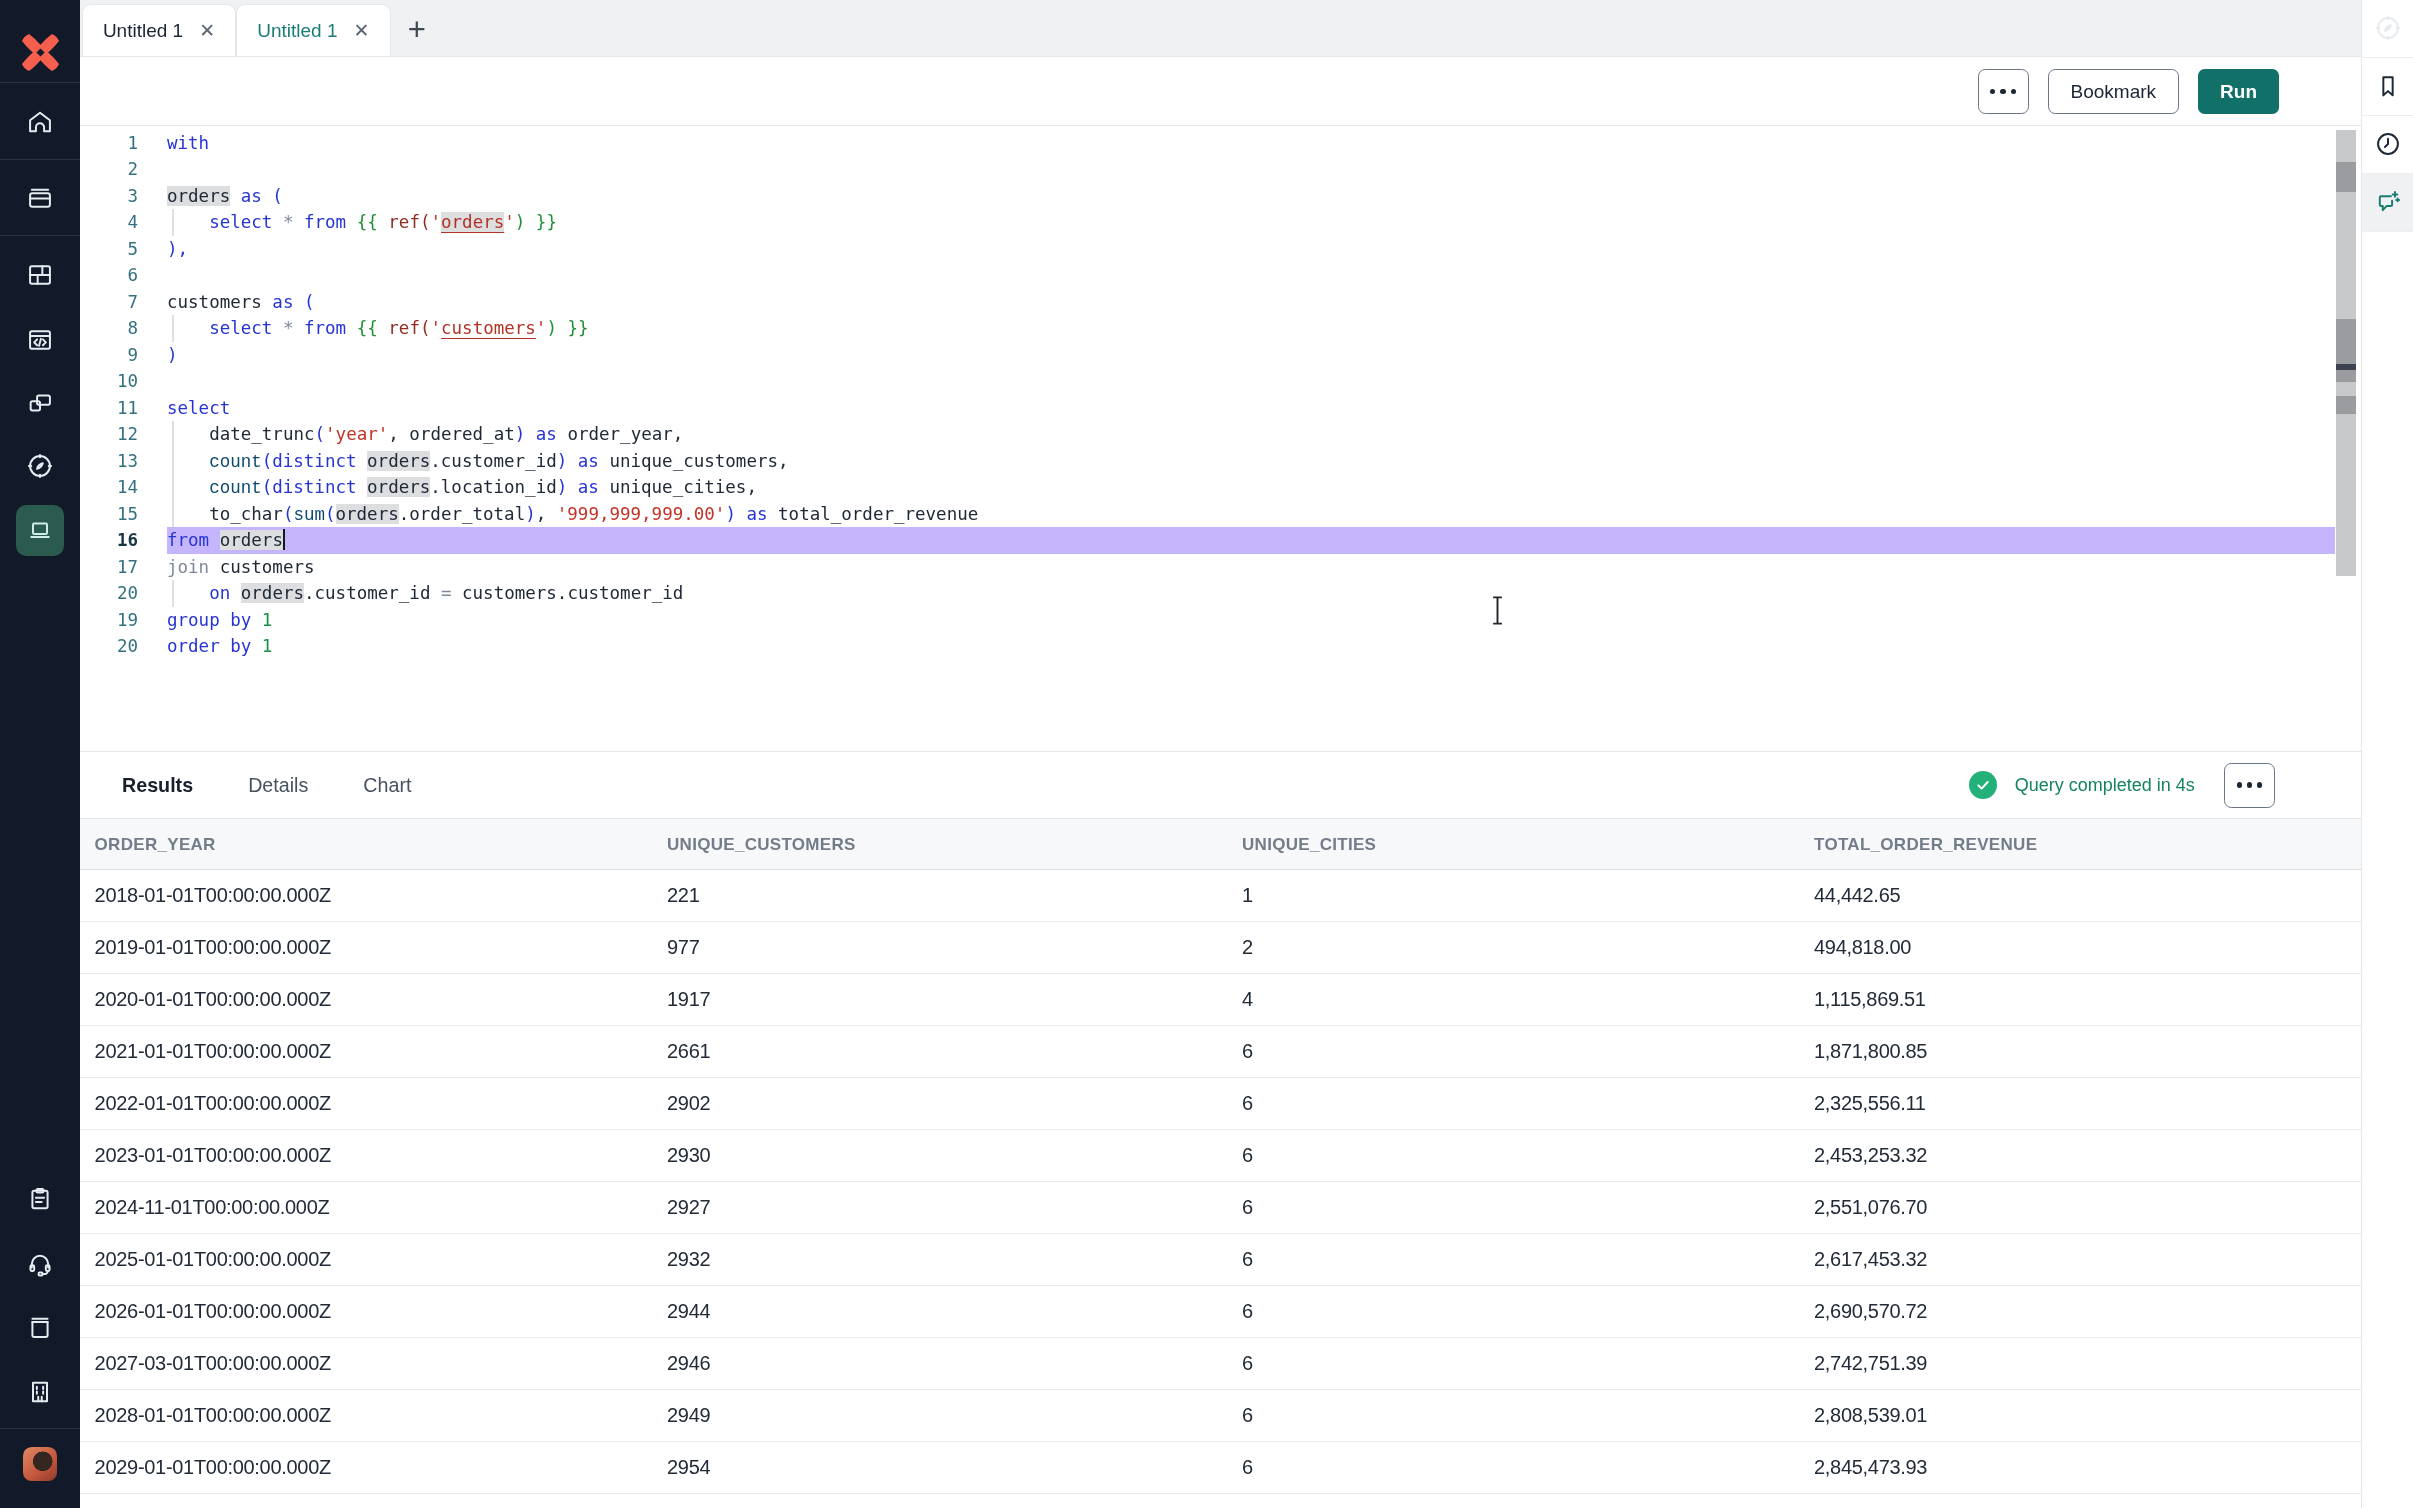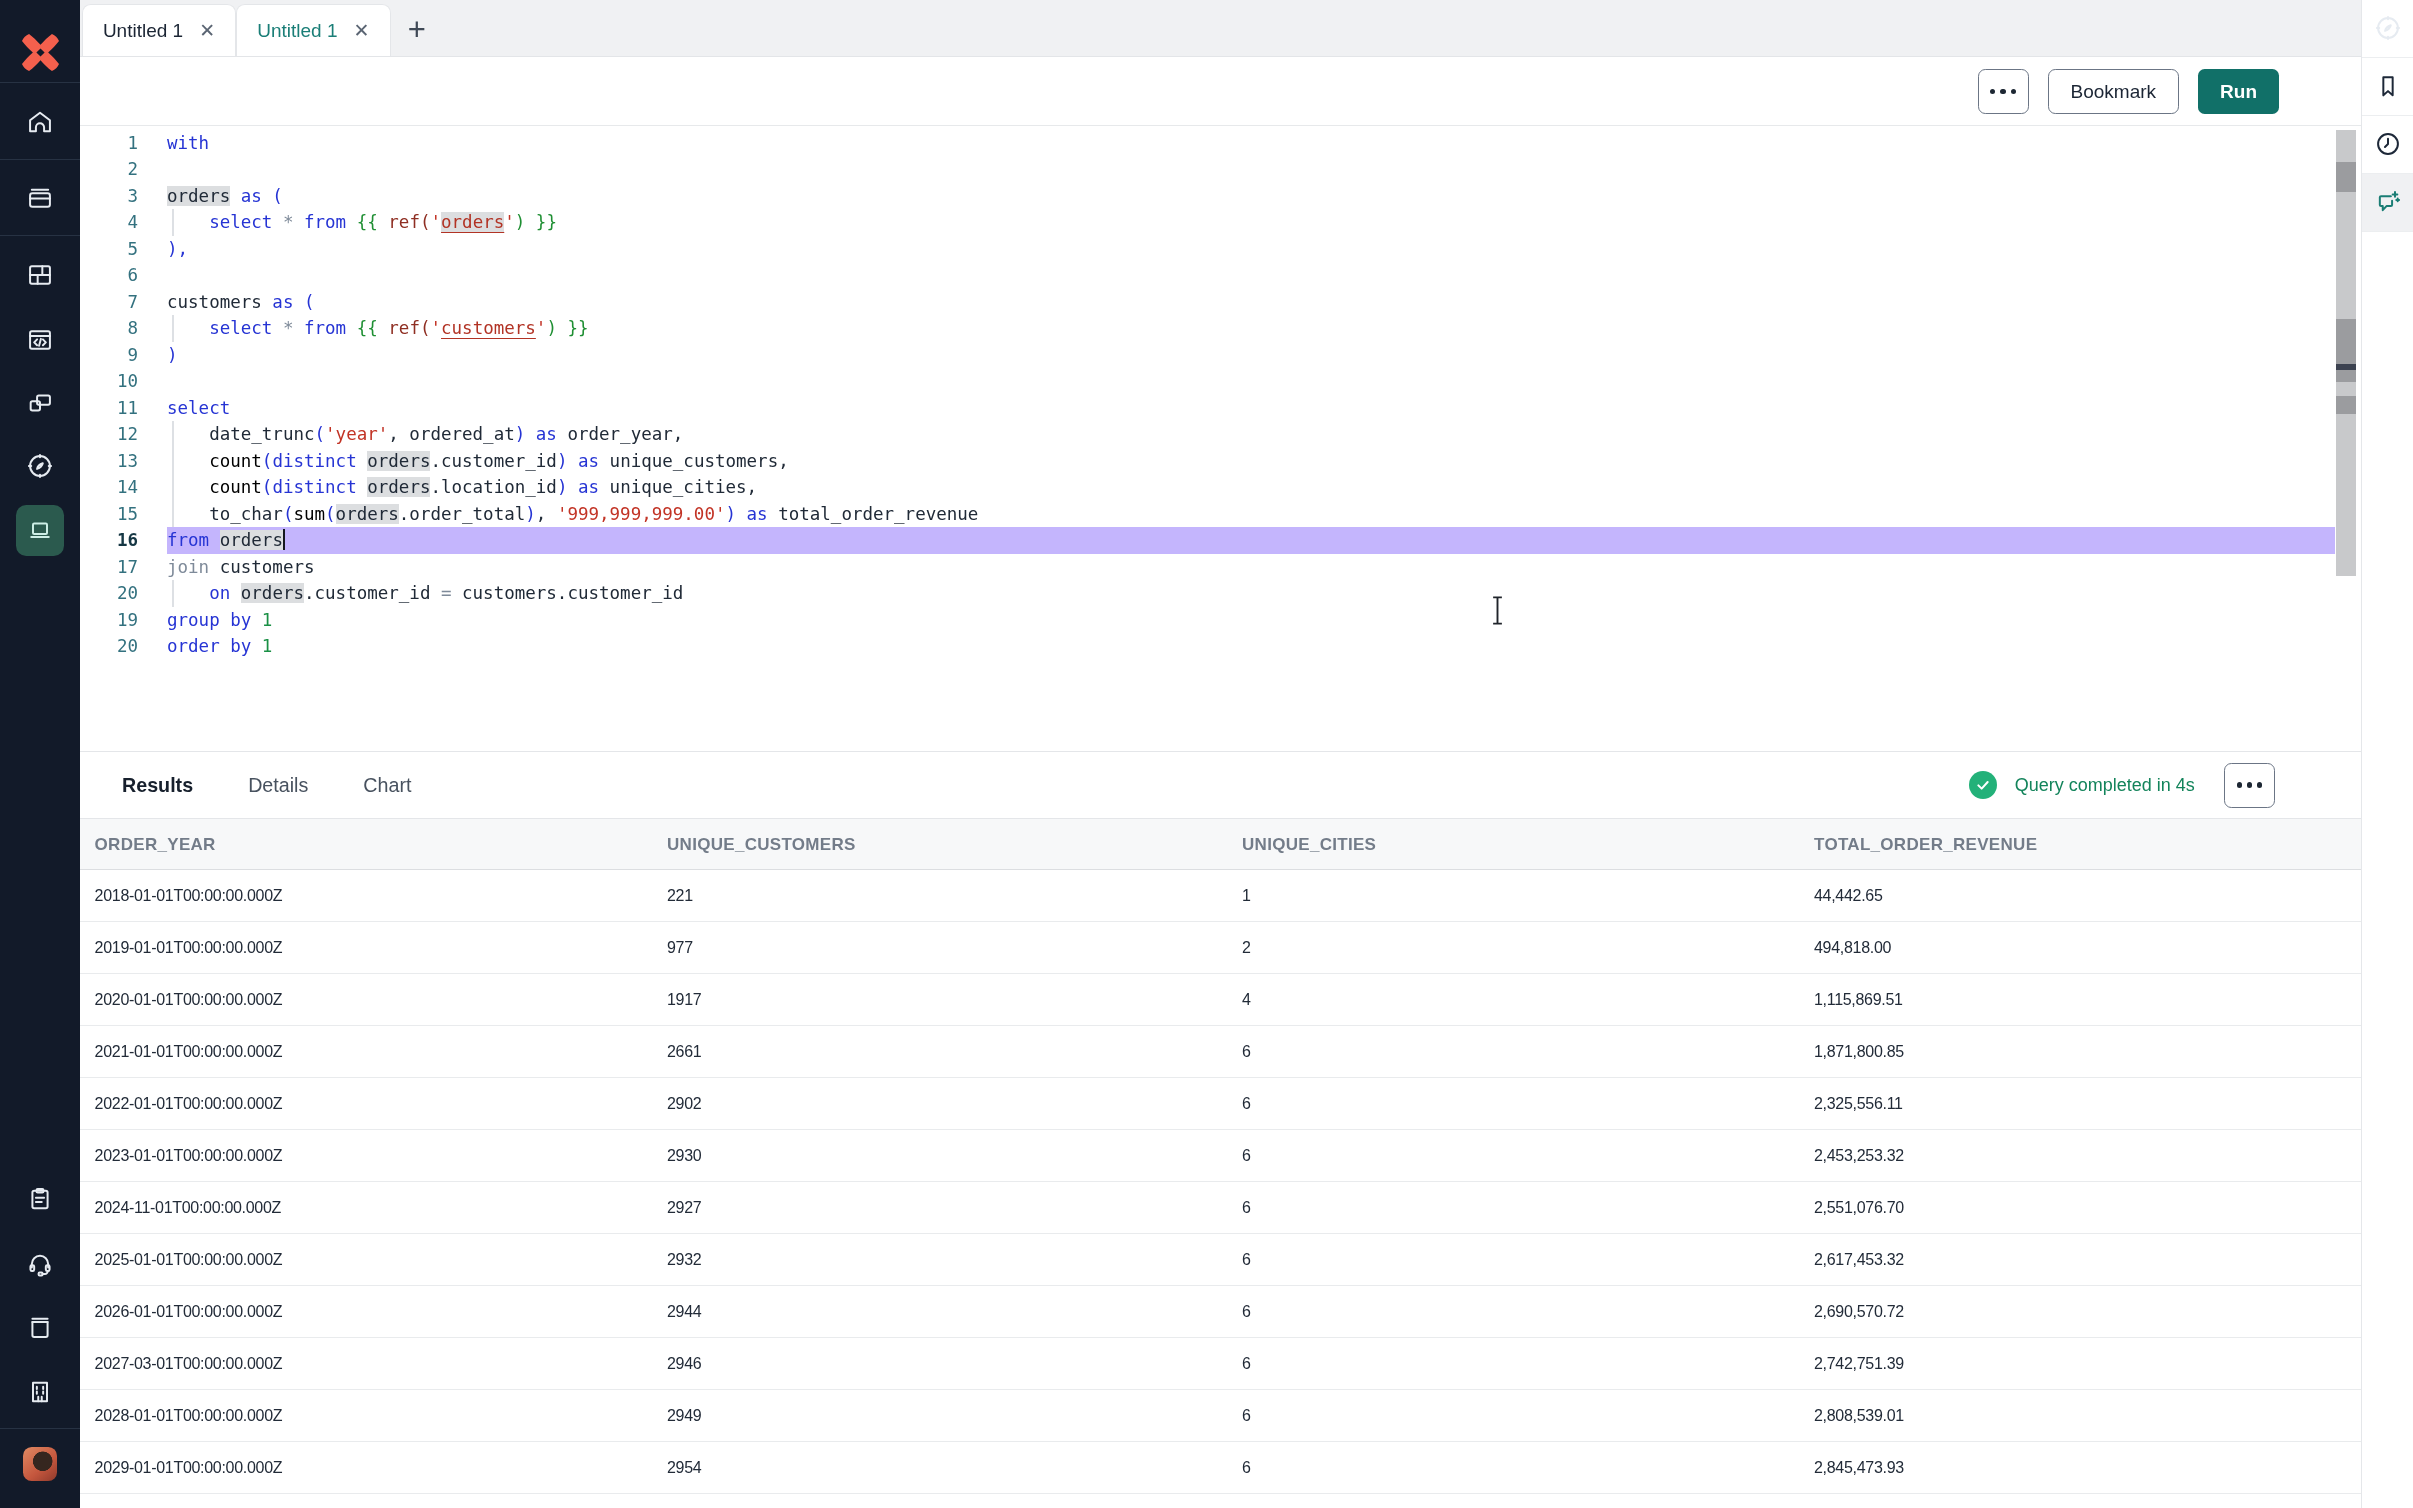--- a/index.html
+++ b/index.html
@@ -52,21 +52,21 @@
   .ed-inner { position:absolute; left:0; top:3.6px; width:100%; }
   .cl { display:flex; height:26.5px; line-height:26.5px; font-family:"DejaVu Sans Mono", monospace; font-size:17.5px; white-space:pre; }
   .cl .ln { width:58px; text-align:right; color:#33717f; flex:0 0 58px; font-size:17.5px; }
   .cl .code { margin-left:29px; flex:1; position:relative; color:#202a37; }
   .cl.cur .code { background:#c4b5fd; }
   .cl.cur .ln { color:#163744; font-weight:bold; }
   .cl.guide .code::before { content:""; position:absolute; left:5.1px; top:0; width:1.5px; height:100%; background:#dde0e4; }
   .tk-kw   { color:#2634d4; }
   .tk-op   { color:#7e8a99; }
   .tk-pl   { color:#202a37; }
-  .tk-mag  { color:#000000; }
+  .tk-mag  { color:#0c4a6e;font-family:Liberation Mono, monospace; }
   .tk-str  { color:#c23325; }
   .tk-jinja{ color:#1f8f33; }
   .tk-num  { color:#1a9045; }
   .tk-ref  { color:#8f2f23; }
   .tk-hl   { background:#dcdee0; color:#202a37; }
   .tk-link { color:#b23325; text-decoration:underline; text-underline-offset:3.6px; }
   .tk-linkhl { background:#dcdee0; color:#b23325; text-decoration:underline; text-underline-offset:3.6px; }
   .tk-caret{ display:inline-block; width:2.2px; height:21px; background:#15181d; vertical-align:-3.6px; }
 
   
@@ -83,21 +83,21 @@
   .res-tab { font-size:19.7px; color:#48525f; cursor:pointer; }
   .res-tab.active { color:#17202d; font-weight:700; }
   .res-status { position:absolute; right:86px; top:0; height:66px; display:flex; align-items:center; gap:17.5px; }
   .status-check { width:28px; height:28px; border-radius:50%; background:#23b179; display:flex; align-items:center; justify-content:center; }
   .status-text { font-size:18px; color:#13845b; }
   .res-more { margin-left:11.7px; }
 
   .thead { height:52px; background:#f7f8f9; border-top:0.7px solid #e4e6e9; border-bottom:0.7px solid #dcdee1; position:relative; }
   .th { position:absolute; top:0; height:52px; line-height:52px; font-size:17px; font-weight:600; color:#737c89; letter-spacing:0.3px; }
   .trow { position:relative; height:52px; border-bottom:0.7px solid #e9ebed; background:#fff; }
-  .td { position:absolute; top:0; height:51px; line-height:51px; font-size:16px; color:#222b38; letter-spacing:-0.3px; }
+  .td { position:absolute; top:0; height:51px; line-height:51px; font-size:20px; color:#222b38; letter-spacing:-0.3px; }
   .c0 { left:14.6px; }  .c1 { left:587px; } .c2 { left:1162px; } .c3 { left:1734px; }
 </style>
 </head>
 <body>
 
 <div id="app">
 
   <nav class="lsb" id="lsb">
     <div class="lsb-div" style="top:82px"></div>
     <div class="lsb-div" style="top:159px"></div>

